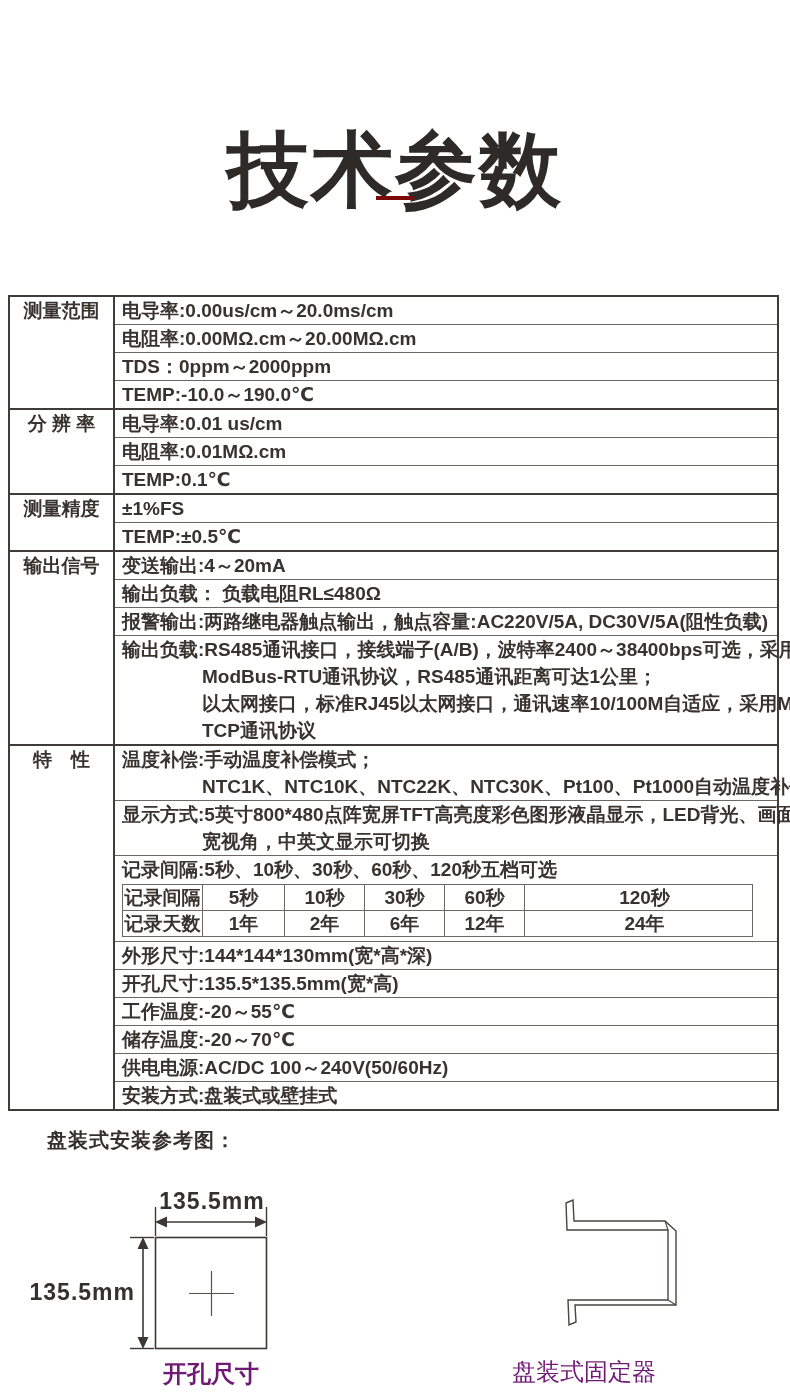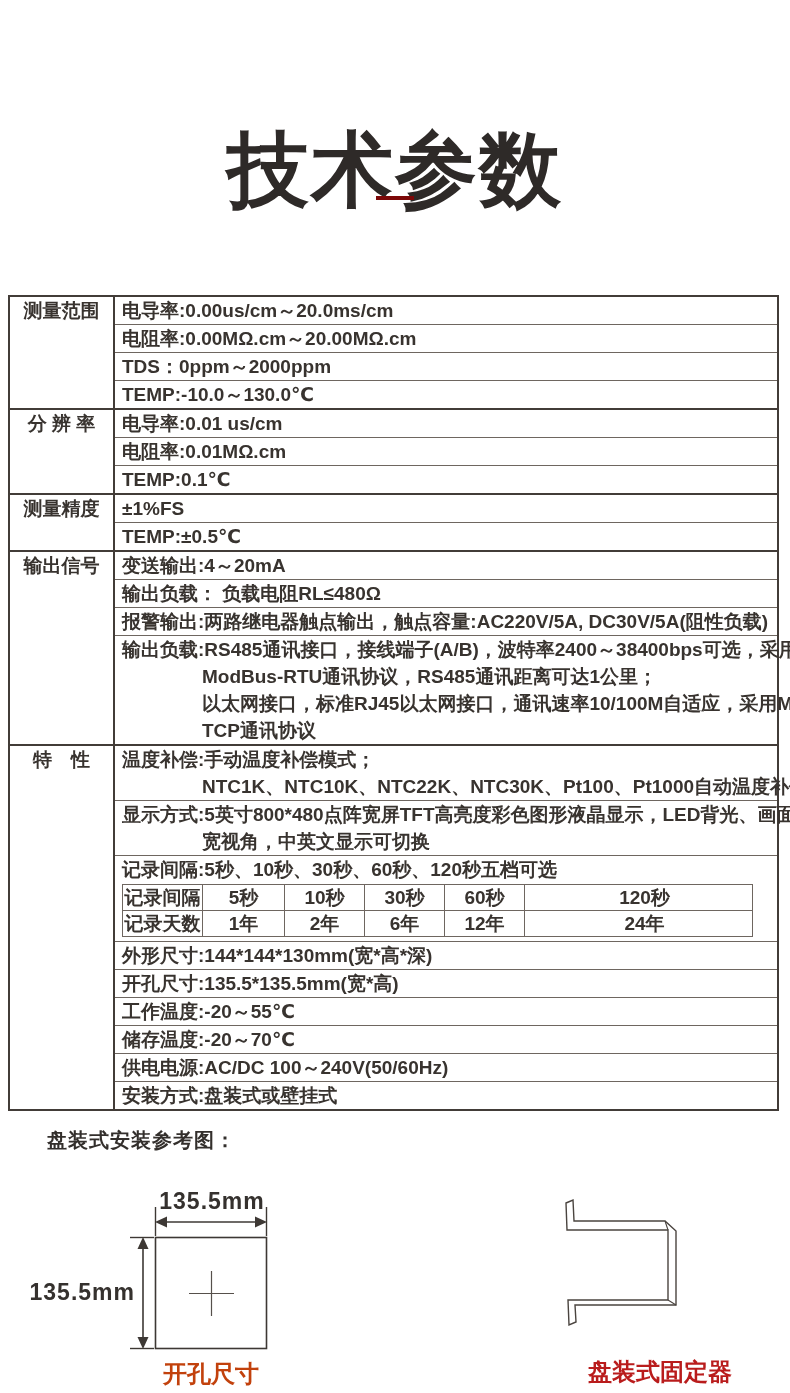--- a/index.html
+++ b/index.html
@@ -45,25 +45,25 @@
   .dim-top{
     position:absolute;left:149px;top:88px;width:126px;text-align:center;
     font-size:23px;font-weight:600;color:#35312e;letter-spacing:1px;
   }
   .dim-left{
     position:absolute;left:28px;top:179px;width:107px;text-align:right;
     font-size:23px;font-weight:600;color:#35312e;letter-spacing:1px;
   }
   .cap-left{
     position:absolute;left:121px;top:258px;width:180px;text-align:center;
-    font-size:24px;font-weight:bold;color:#c2410c;
+    font-size:24px;font-weight:bold;color:#701a75;
   }
   .cap-right{
-    position:absolute;left:512px;top:256px;width:220px;text-align:right;
-    font-size:24px;font-weight:bold;color:#b91c1c;
+    position:absolute;left:512px;top:256px;width:220px;text-align:left;
+    font-size:24px;font-weight:normal;color:#701a75;
   }
 </style>
 </head>
 <body>
 
 <div id="page">
 
   <div class="title">技术参数</div>
   <div class="title-underline"></div>
 
@@ -78,21 +78,21 @@
         <td class="lbl" rowspan="4">测量范围</td>
         <td class="val">电导率:0.00us/cm～20.0ms/cm</td>
       </tr>
       <tr>
           <td class="val">电阻率:0.00MΩ.cm～20.00MΩ.cm</td>
         </tr>
       <tr>
           <td class="val">TDS：0ppm～2000ppm</td>
         </tr>
       <tr>
-          <td class="val">TEMP:-10.0～130.0℃</td>
+          <td class="val">TEMP:-10.0～190.0℃</td>
         </tr>
 
       <tr class="gs">
         <td class="lbl" rowspan="3">分 辨 率</td>
         <td class="val">电导率:0.01 us/cm</td>
       </tr>
       <tr>
           <td class="val">电阻率:0.01MΩ.cm</td>
         </tr>
       <tr>

